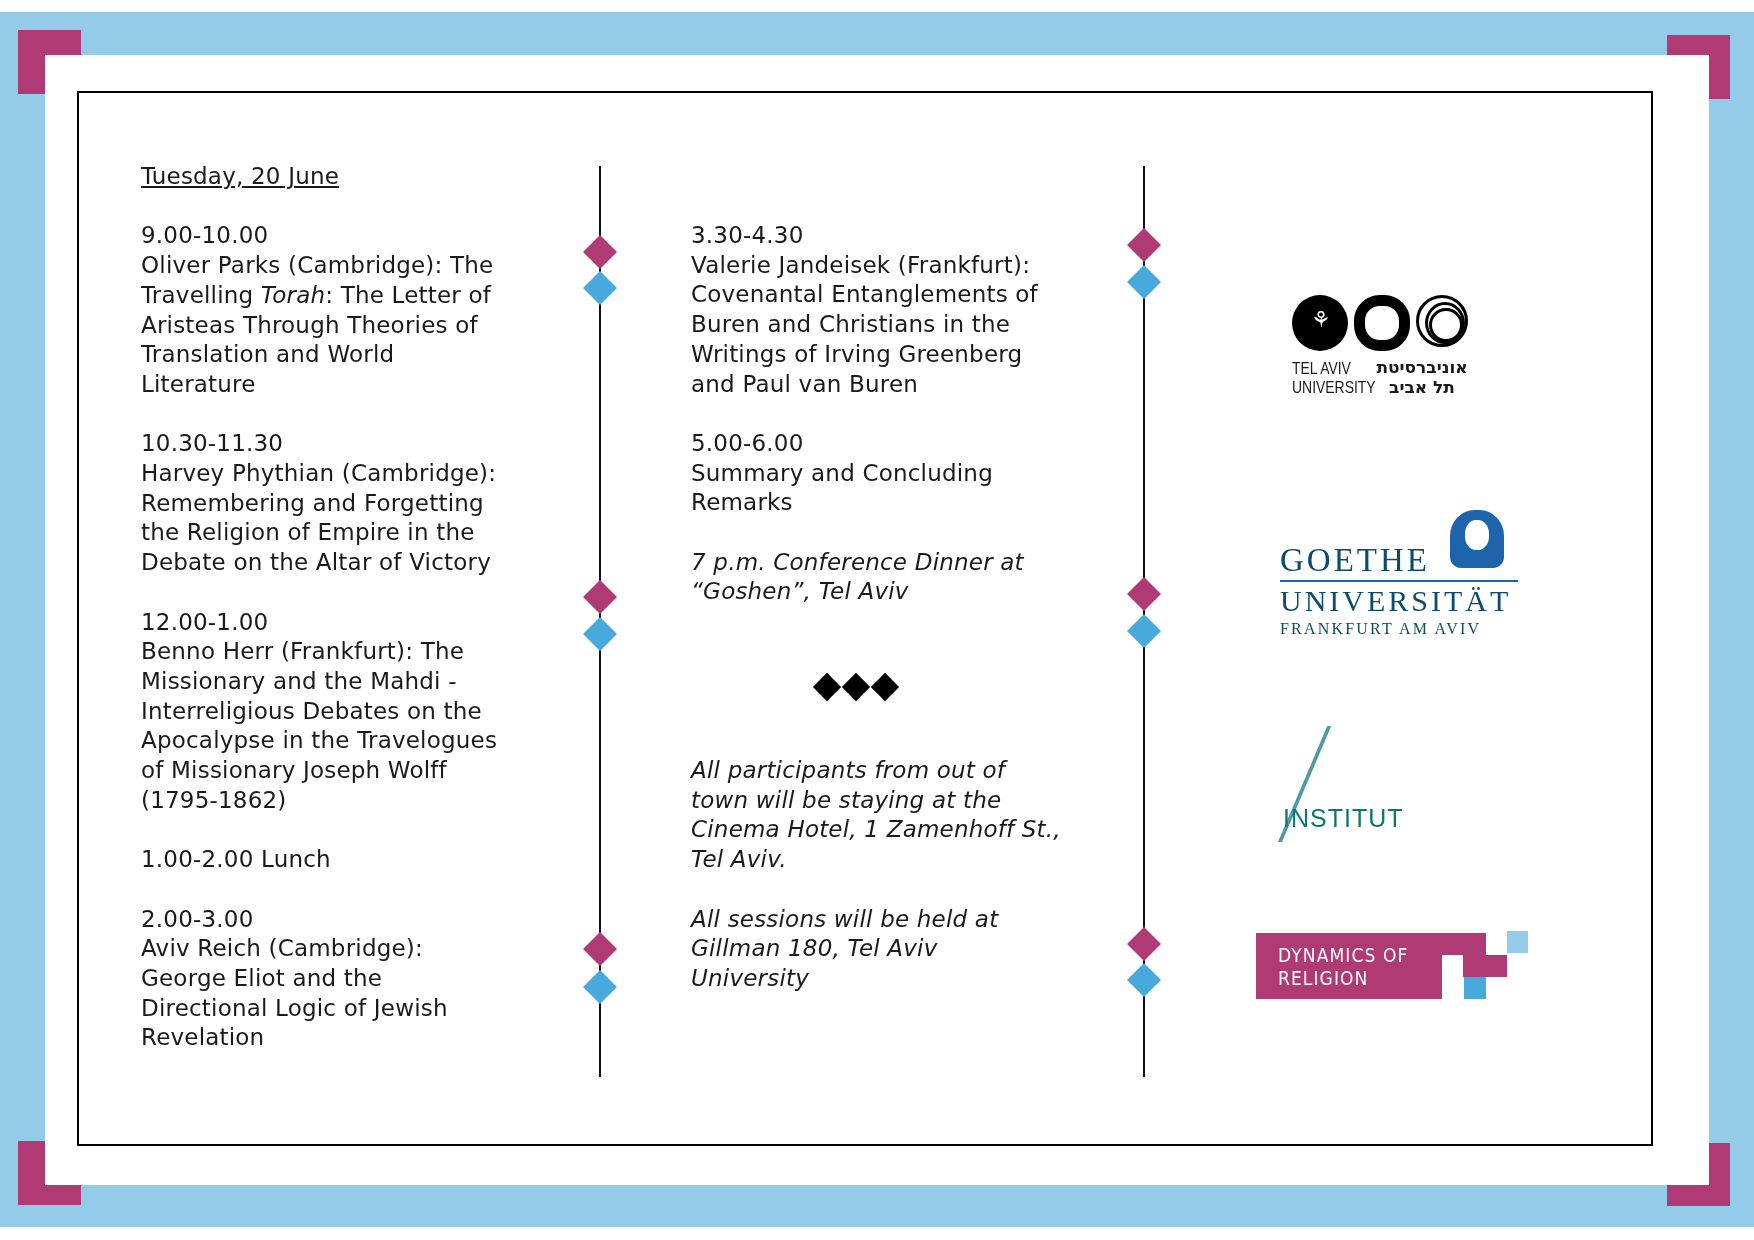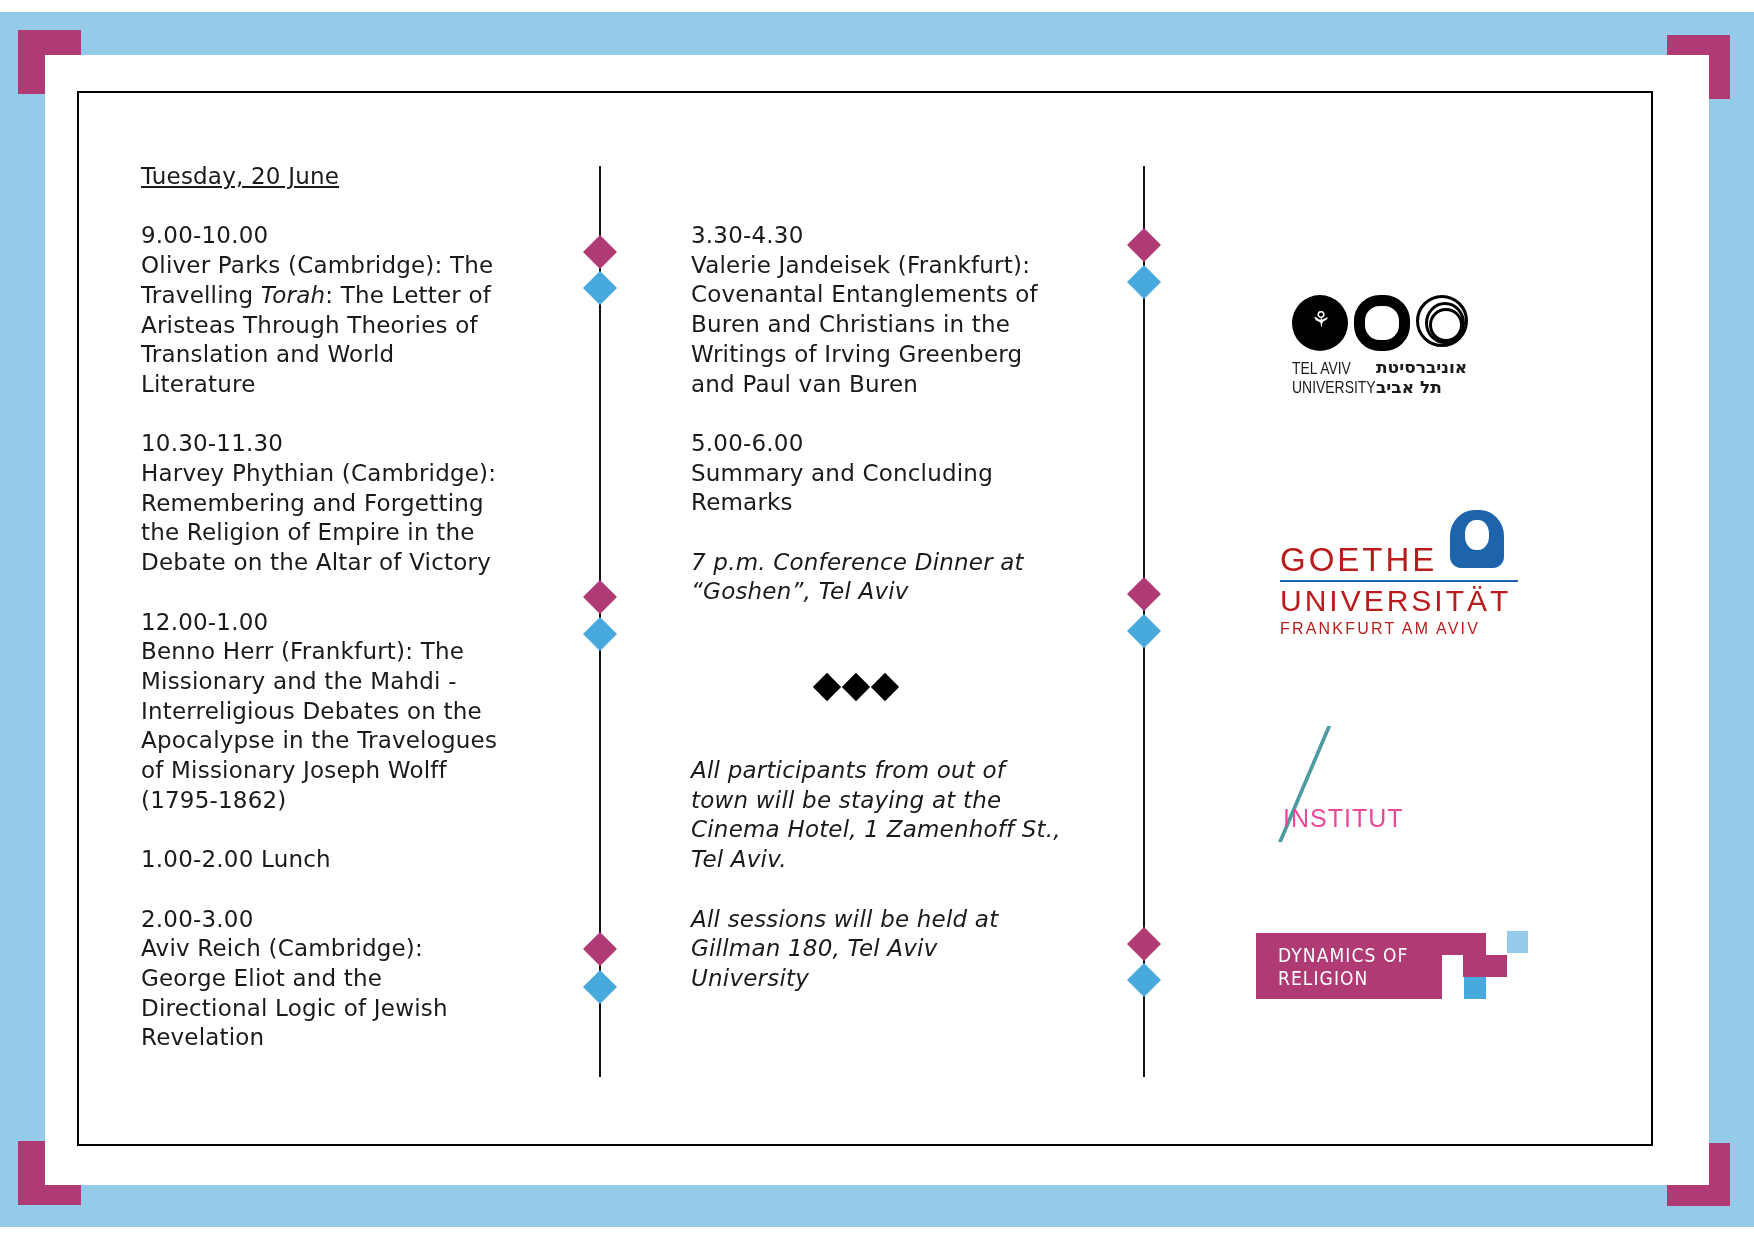--- a/index.html
+++ b/index.html
@@ -13,21 +13,21 @@
   .col { position:absolute; font-size:23px; line-height:29.7px; letter-spacing:0.2px; }
   .col p { margin:0; }
   .gap { height:29.7px; }
   .date { text-decoration:underline; }
   b { font-weight:normal; }
   .divider { width:1.5px; background:#111; }
   .dia { width:26px; height:26px; transform:rotate(45deg) scaleX(1); }
   .pink { background:#b03a74; }
   .blue { background:#48a9dc; }
   .blk { background:#000; width:20px; height:20px; transform:rotate(45deg); }
-  .logo-text { font-family:Liberation Sans, sans-serif; color:#b91c1c;text-align:center; }
+  .logo-text { font-family:Liberation Serif, serif; color:#0c4a6e;text-align:center; }
 </style>
 </head>
 <body>
 
 <div class="abs frame-blue"></div>
 <div class="abs frame-white"></div>
 
 <div class="abs corner" style="left:18px;top:30px;width:63px;height:25px;"></div>
 <div class="abs corner" style="left:18px;top:30px;width:27px;height:64px;"></div>
 <div class="abs corner" style="left:1667px;top:35px;width:63px;height:20px;"></div>
@@ -137,39 +137,39 @@
   </div>
   <div class="abs" style="left:62px;top:0;width:34px;height:34px;border-radius:46%;border:11px solid #000;"></div>
   <div class="abs" style="left:124px;top:0;width:52px;height:52px;border-radius:50%;border:3px solid #000;box-sizing:border-box;">
     <div class="abs" style="left:6px;top:4px;width:34px;height:36px;border-radius:50%;border:3px solid #000;"></div>
     <div class="abs" style="left:10px;top:10px;width:28px;height:28px;border-radius:50%;border:3px solid #000;"></div>
   </div>
   <div class="abs" style="left:0;top:64px;font-family:'Liberation Sans',sans-serif;font-size:17px;line-height:19px;transform:scaleX(0.82);transform-origin:left;">
     <div>TEL AVIV</div>
       <div>UNIVERSITY</div>
   </div>
-  <div class="abs" style="left:84px;top:62px;width:92px;text-align:left;direction:rtl;font-family:'DejaVu Sans',sans-serif;font-weight:bold;font-size:17px;line-height:20px;">
+  <div class="abs" style="left:84px;top:62px;width:92px;text-align:center;direction:rtl;font-family:'DejaVu Sans',sans-serif;font-weight:bold;font-size:17px;line-height:20px;">
     <div>אוניברסיטת</div>
       <div>תל אביב</div>
   </div>
 </div>
 
 <div class="abs" style="left:1280px;top:510px;width:240px;height:130px;">
   <div class="abs logo-text" style="left:0;top:32px;font-size:33px;letter-spacing:3px;line-height:36px;">GOETHE</div>
   <div class="abs" style="left:170px;top:0;width:54px;height:58px;background:#1d64ad;border-radius:45% 45% 20% 20%;">
     <div class="abs" style="left:15px;top:10px;width:24px;height:30px;background:#fff;border-radius:45%;"></div>
   </div>
   <div class="abs" style="left:0;top:70px;width:238px;height:2px;background:#1d64ad;"></div>
   <div class="abs logo-text" style="left:0;top:74px;font-size:30px;letter-spacing:3px;line-height:34px;">UNIVERSITÄT</div>
   <div class="abs logo-text" style="left:0;top:110px;font-size:16px;letter-spacing:2.2px;line-height:18px;">FRANKFURT AM AVIV</div>
 </div>
 
 <div class="abs" style="left:1248px;top:726px;width:280px;height:115px;">
   <div class="abs" style="left:4px;top:0;width:4px;height:116px;background:#4d9aa0;transform:skewX(-23deg);transform-origin:bottom left;left:30px;"></div>
-  <div class="abs" style="left:35px;top:78px;font-family:'Liberation Sans',sans-serif;font-size:25px;line-height:28px;color:#ec4899;letter-spacing:1px;">INSTITUT</div>
+  <div class="abs" style="left:35px;top:78px;font-family:'Liberation Sans',sans-serif;font-size:25px;line-height:28px;color:#0f766e;letter-spacing:1px;">INSTITUT</div>
 </div>
 
 <div class="abs" style="left:1256px;top:931px;width:275px;height:68px;">
   <div class="abs" style="left:0;top:2px;width:186px;height:66px;background:#b03a74;"></div>
   <div class="abs" style="left:186px;top:2px;width:44px;height:22px;background:#b03a74;"></div>
   <div class="abs" style="left:207px;top:24px;width:44px;height:22px;background:#b03a74;"></div>
   <div class="abs" style="left:251px;top:0;width:21px;height:22px;background:#93cbe9;"></div>
   <div class="abs" style="left:208px;top:46px;width:22px;height:22px;background:#48a9dc;"></div>
   <div class="abs" style="left:22px;top:13px;font-family:'DejaVu Sans',sans-serif;font-size:19px;line-height:23px;color:#fff;letter-spacing:1.2px;transform:scaleX(0.9);transform-origin:left;">
     <div>DYNAMICS OF</div>

